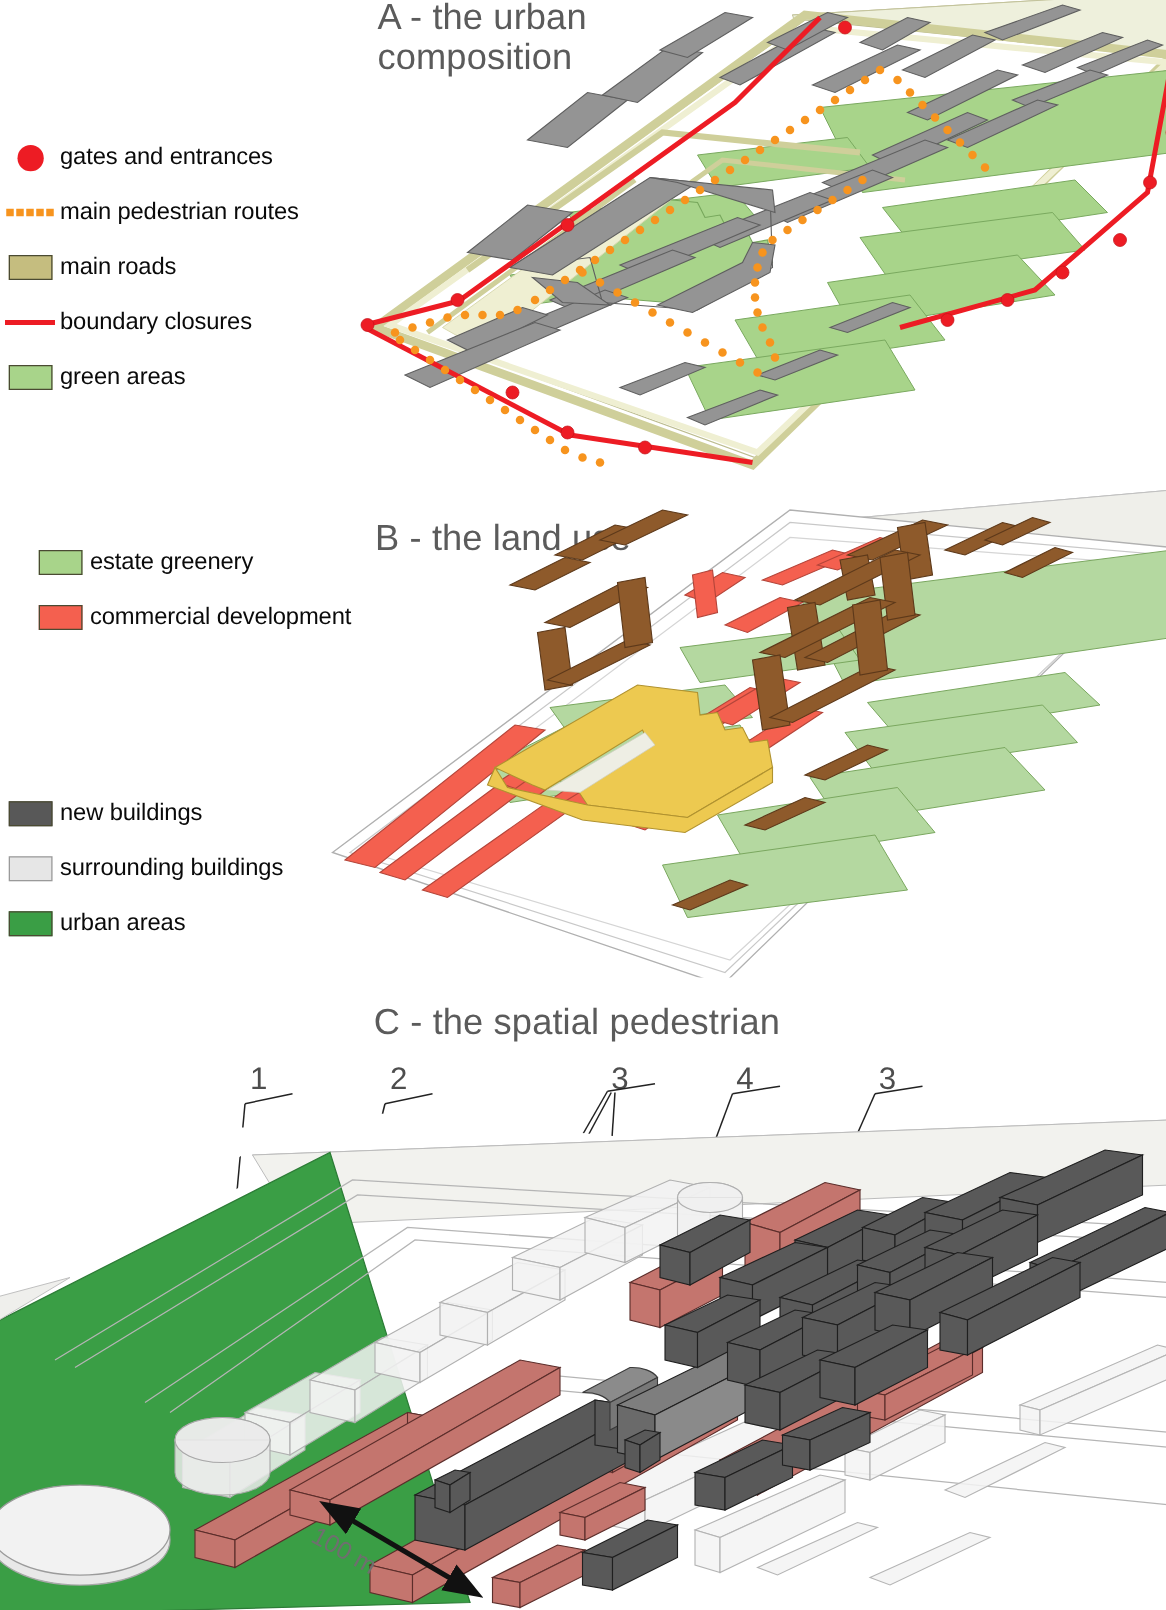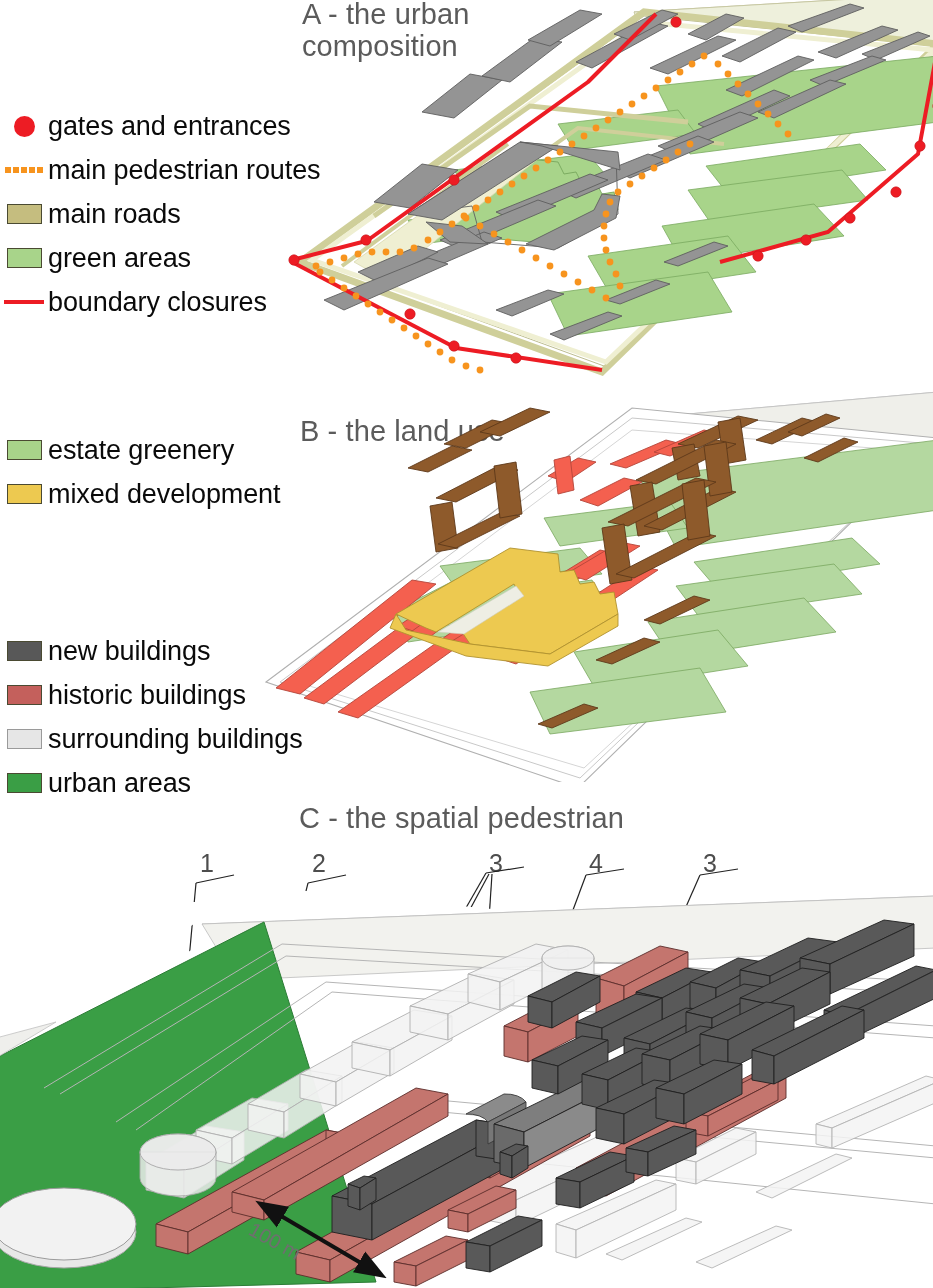--- a/index.html
+++ b/index.html
@@ -32,37 +32,37 @@
     white-space: pre-line;
     font-family: "Liberation Sans", sans-serif;
   }
   #title-a { left: 302px; top: -2px; width: 260px; }
   #title-b { left: 300px; top: 415px; width: 330px; }
   #title-c { left: 299px; top: 802px; width: 420px; }
 
   
   .legend { position: absolute; left: 0px; }
   #legend-a { top: 104px; }
-  #legend-b { top: 428px; }
+  #legend-b { top: 428px; margin-left: 24px; }
   #legend-c { top: 629px; }
 
   .legend-row {
     display: flex;
     align-items: center;
     height: 44px;
   }
   .legend-key {
     width: 48px;
     min-width: 48px;
     display: flex;
     align-items: center;
     justify-content: center;
   }
   .legend-label {
-    font-size: 27px;
+    font-size: 19px;
     color: #0a0a0a;
     letter-spacing: -0.1px;
     white-space: nowrap;
   }
   .swatch {
     width: 35px;
     height: 20px;
     border: 1.6px solid #4a4a32;
     box-sizing: border-box;
   }
@@ -142,30 +142,30 @@
 
     <div class="legend-row">
       <span class="legend-key">
         <span class="swatch" style="background:#c5bd7f"></span>
       </span>
       <span class="legend-label">main roads</span>
     </div>
 
     <div class="legend-row">
       <span class="legend-key">
+        <span class="solid-line"></span>
+      </span>
+      <span class="legend-label">boundary closures</span>
+    </div>
+
+    <div class="legend-row">
+      <span class="legend-key">
         <span class="swatch" style="background:#a8d48a"></span>
       </span>
       <span class="legend-label">green areas</span>
-    </div>
-
-    <div class="legend-row">
-      <span class="legend-key">
-        <span class="solid-line"></span>
-      </span>
-      <span class="legend-label">boundary closures</span>
     </div>
   </div>
 
   <svg class="map" id="map-a" viewBox="0 0 680 395">
     <defs>
       <g id="a-content"></g>
     </defs>
 
     <polygon points="376,18 680,0 680,6 395,28" fill="#eef0dc" stroke="#b9b98f" stroke-width="0.8"></polygon>
     <polygon points="376,18 680,0 680,62 400,94" fill="#eef0dc" stroke="#c3c39b" stroke-width="0.8"></polygon>
@@ -342,23 +342,23 @@
 
   <div class="legend" id="legend-b">
     <div class="legend-row">
       <span class="legend-key">
         <span class="swatch" style="background:#a8d48a"></span>
       </span>
       <span class="legend-label">estate greenery</span>
     </div>
     <div class="legend-row">
       <span class="legend-key">
-        <span class="swatch" style="background:#edc950"></span>
-      </span>
-      <span class="legend-label">mixed development</span>
+        <span class="swatch" style="background:#f4604f"></span>
+      </span>
+      <span class="legend-label">commercial development</span>
     </div>
   </div>
 
   <svg class="map" id="map-b" viewBox="0 0 690 400">
 
     <polygon points="372,38 690,10 690,18 392,48" fill="#efefea" stroke="#b5b5b5" stroke-width="0.8"></polygon>
     <polygon points="372,38 690,10 690,58 396,96" fill="#efefea" stroke="#c0c0c0" stroke-width="0.8"></polygon>
 
     <polygon points="18,300 384,26 690,56 330,406" fill="#ffffff" stroke="#b0b0b0" stroke-width="1.1"></polygon>
     <polygon points="32,300 384,36 684,62 332,396" fill="none" stroke="#c8c8c8" stroke-width="1"></polygon>
@@ -432,26 +432,20 @@
 
   <div class="legend" id="legend-c">
     <div class="legend-row">
       <span class="legend-key">
         <span class="swatch" style="background:#585858"></span>
       </span>
       <span class="legend-label">new buildings</span>
     </div>
     <div class="legend-row">
       <span class="legend-key">
-        <span class="swatch" style="background:#c4605c"></span>
-      </span>
-      <span class="legend-label">historic buildings</span>
-    </div>
-    <div class="legend-row">
-      <span class="legend-key">
         <span class="swatch light-border" style="background:#e6e6e6"></span>
       </span>
       <span class="legend-label">surrounding buildings</span>
     </div>
     <div class="legend-row">
       <span class="legend-key">
         <span class="swatch" style="background:#3a9e45"></span>
       </span>
       <span class="legend-label">urban areas</span>
     </div>

